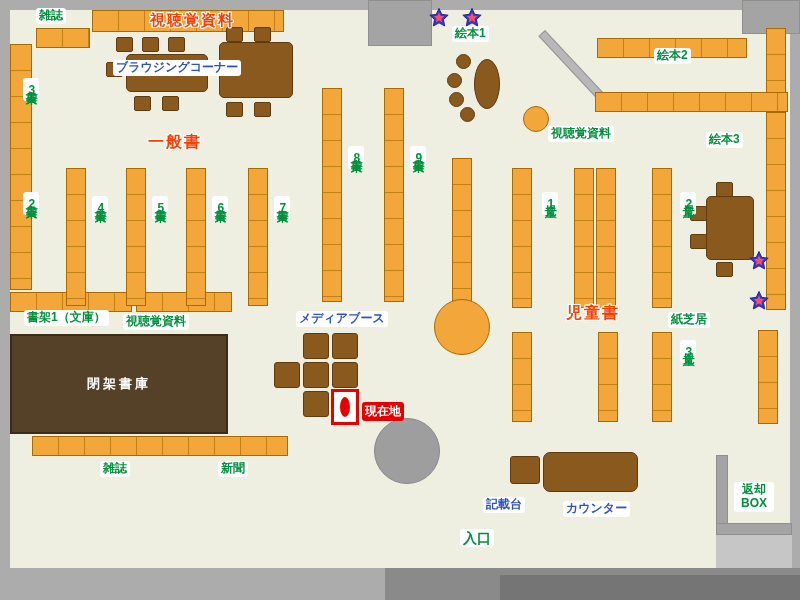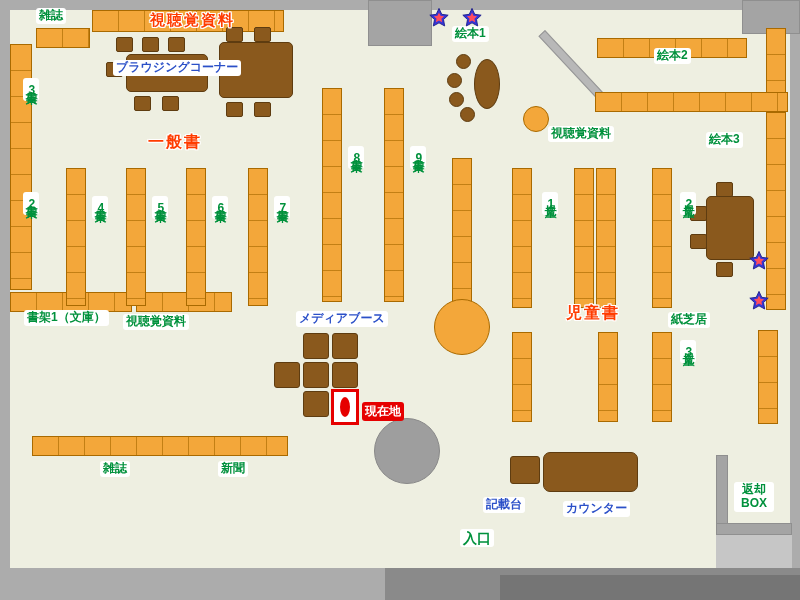--- a/index.html
+++ b/index.html
@@ -93,20 +93,23 @@
   <div class="abs circle" style="left:523px;top:106px;width:26px;height:26px;background:#F3A73A;border:1px solid #A96A00"></div>
 
   <div class="abs circle" style="left:434px;top:299px;width:56px;height:56px;background:#F3A73A;border:1px solid #A96A00"></div>
 
   <div class="abs table" style="left:706px;top:196px;width:48px;height:64px"></div>
   <div class="chair" style="left:716px;top:182px"></div>
   <div class="chair" style="left:716px;top:262px"></div>
   <div class="chair" style="left:690px;top:206px"></div>
   <div class="chair" style="left:690px;top:234px"></div>
 
+  <div class="abs dark-stack" style="left:10px;top:334px;width:218px;height:100px">
+    <span class="dark-label">閉架書庫</span>
+  </div>
 
   <div class="abs table" style="left:303px;top:333px;width:26px;height:26px;border-radius:3px"></div>
   <div class="abs table" style="left:332px;top:333px;width:26px;height:26px;border-radius:3px"></div>
   <div class="abs table" style="left:274px;top:362px;width:26px;height:26px;border-radius:3px"></div>
   <div class="abs table" style="left:303px;top:362px;width:26px;height:26px;border-radius:3px"></div>
   <div class="abs table" style="left:332px;top:362px;width:26px;height:26px;border-radius:3px"></div>
   <div class="abs table" style="left:303px;top:391px;width:26px;height:26px;border-radius:3px"></div>
   <div class="abs booth-red" style="left:331px;top:389px;width:28px;height:36px">
     <div class="marker"></div>
   </div>

